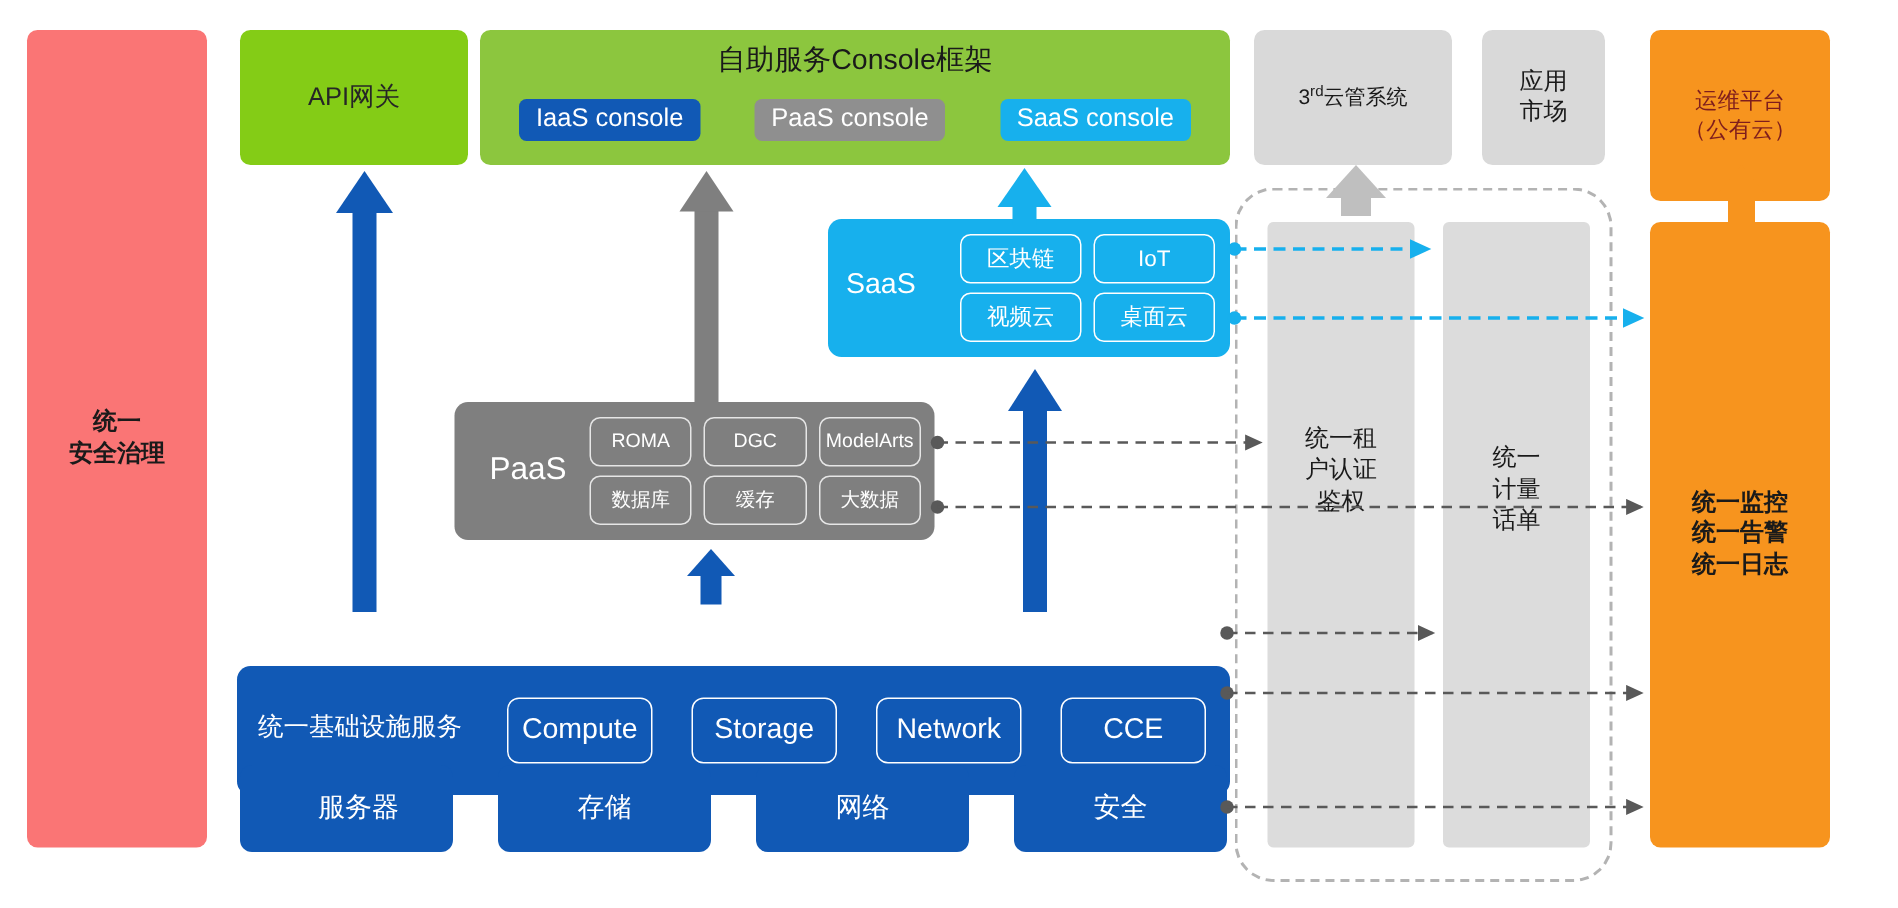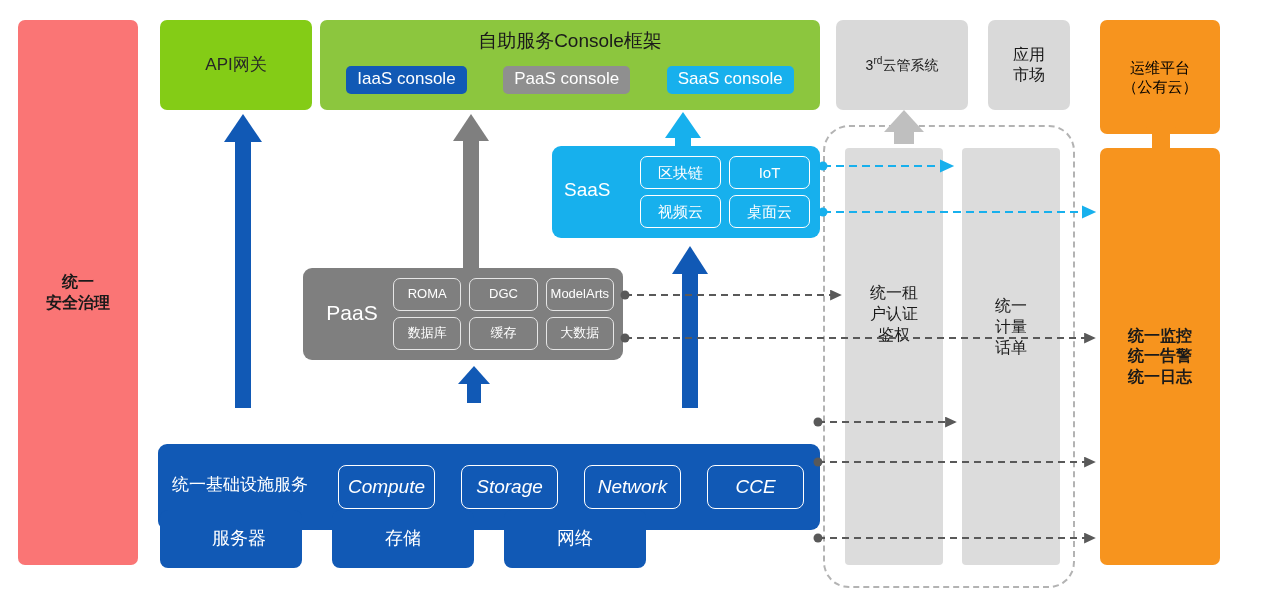--- a/index.html
+++ b/index.html
@@ -69,21 +69,21 @@
     left:988px;top:20px;width:82px;height:90px;
     background:#d9d9d9;border-radius:7px;
     color:#1a1a1a;font-size:16px;font-weight:400;
   }
   sup{font-size:0.72em;vertical-align:super;}
 
   
   .ops-top{
     left:1100px;top:20px;width:120px;height:114px;
     background:#f7941e;border-radius:7px;
-    color:#000000;font-size:15px;font-weight:400;
+    color:#7f1d1d;font-size:15px;font-weight:400;
   }
   .ops-col{
     left:1100px;top:148px;width:120px;height:417px;
     background:#f7941e;border-radius:7px;
     color:#1a1a1a;font-size:16px;font-weight:700;
   }
 
   
   .saas{
     left:552px;top:146px;width:268px;height:92px;
@@ -128,21 +128,21 @@
   .infra{
     left:158px;top:400px;width:662px;height:86px;
     background:#1159b5;border-radius:9px;display:block;margin-top:44px;
   }
   .infra-label{
     position:absolute;left:14px;top:30px;
     color:#ffffff;font-size:17px;font-weight:400;
   }
   .infra-pills{
     position:absolute;left:180px;right:16px;top:22px;height:42px;
-    display:flex;align-items:center;justify-content:space-between;gap:26px;font-style:italic;
+    display:flex;align-items:center;justify-content:space-between;gap:26px;
   }
   .pill-b{
     flex:1;height:42px;
     border:1.6px solid #ffffff;border-radius:8px;
     color:#ffffff;font-size:19px;
     display:flex;align-items:center;justify-content:center;
   }
 
   
   .hw{
@@ -258,20 +258,23 @@
 
   <div class="box hw" style="left:160px;padding-left:16px;">
     <span>服务器</span>
   </div>
   <div class="box hw" style="left:332px;">
     <span>存储</span>
   </div>
   <div class="box hw" style="left:504px;">
     <span>网络</span>
   </div>
+  <div class="box hw" style="left:676px;">
+    <span>安全</span>
+  </div>
 
   <svg id="arrows" viewBox="0 0 1265 605">
     <defs>
       <marker id="mk-dark" markerWidth="7" markerHeight="7" refX="5.5" refY="3" orient="auto">
         <path d="M0,0 L6.5,3 L0,6 z" fill="#595959"></path>
       </marker>
       <marker id="mk-cyan" markerWidth="7" markerHeight="7" refX="5.5" refY="3" orient="auto">
         <path d="M0,0 L6.5,3 L0,6 z" fill="#17b0ed"></path>
       </marker>
     </defs>

